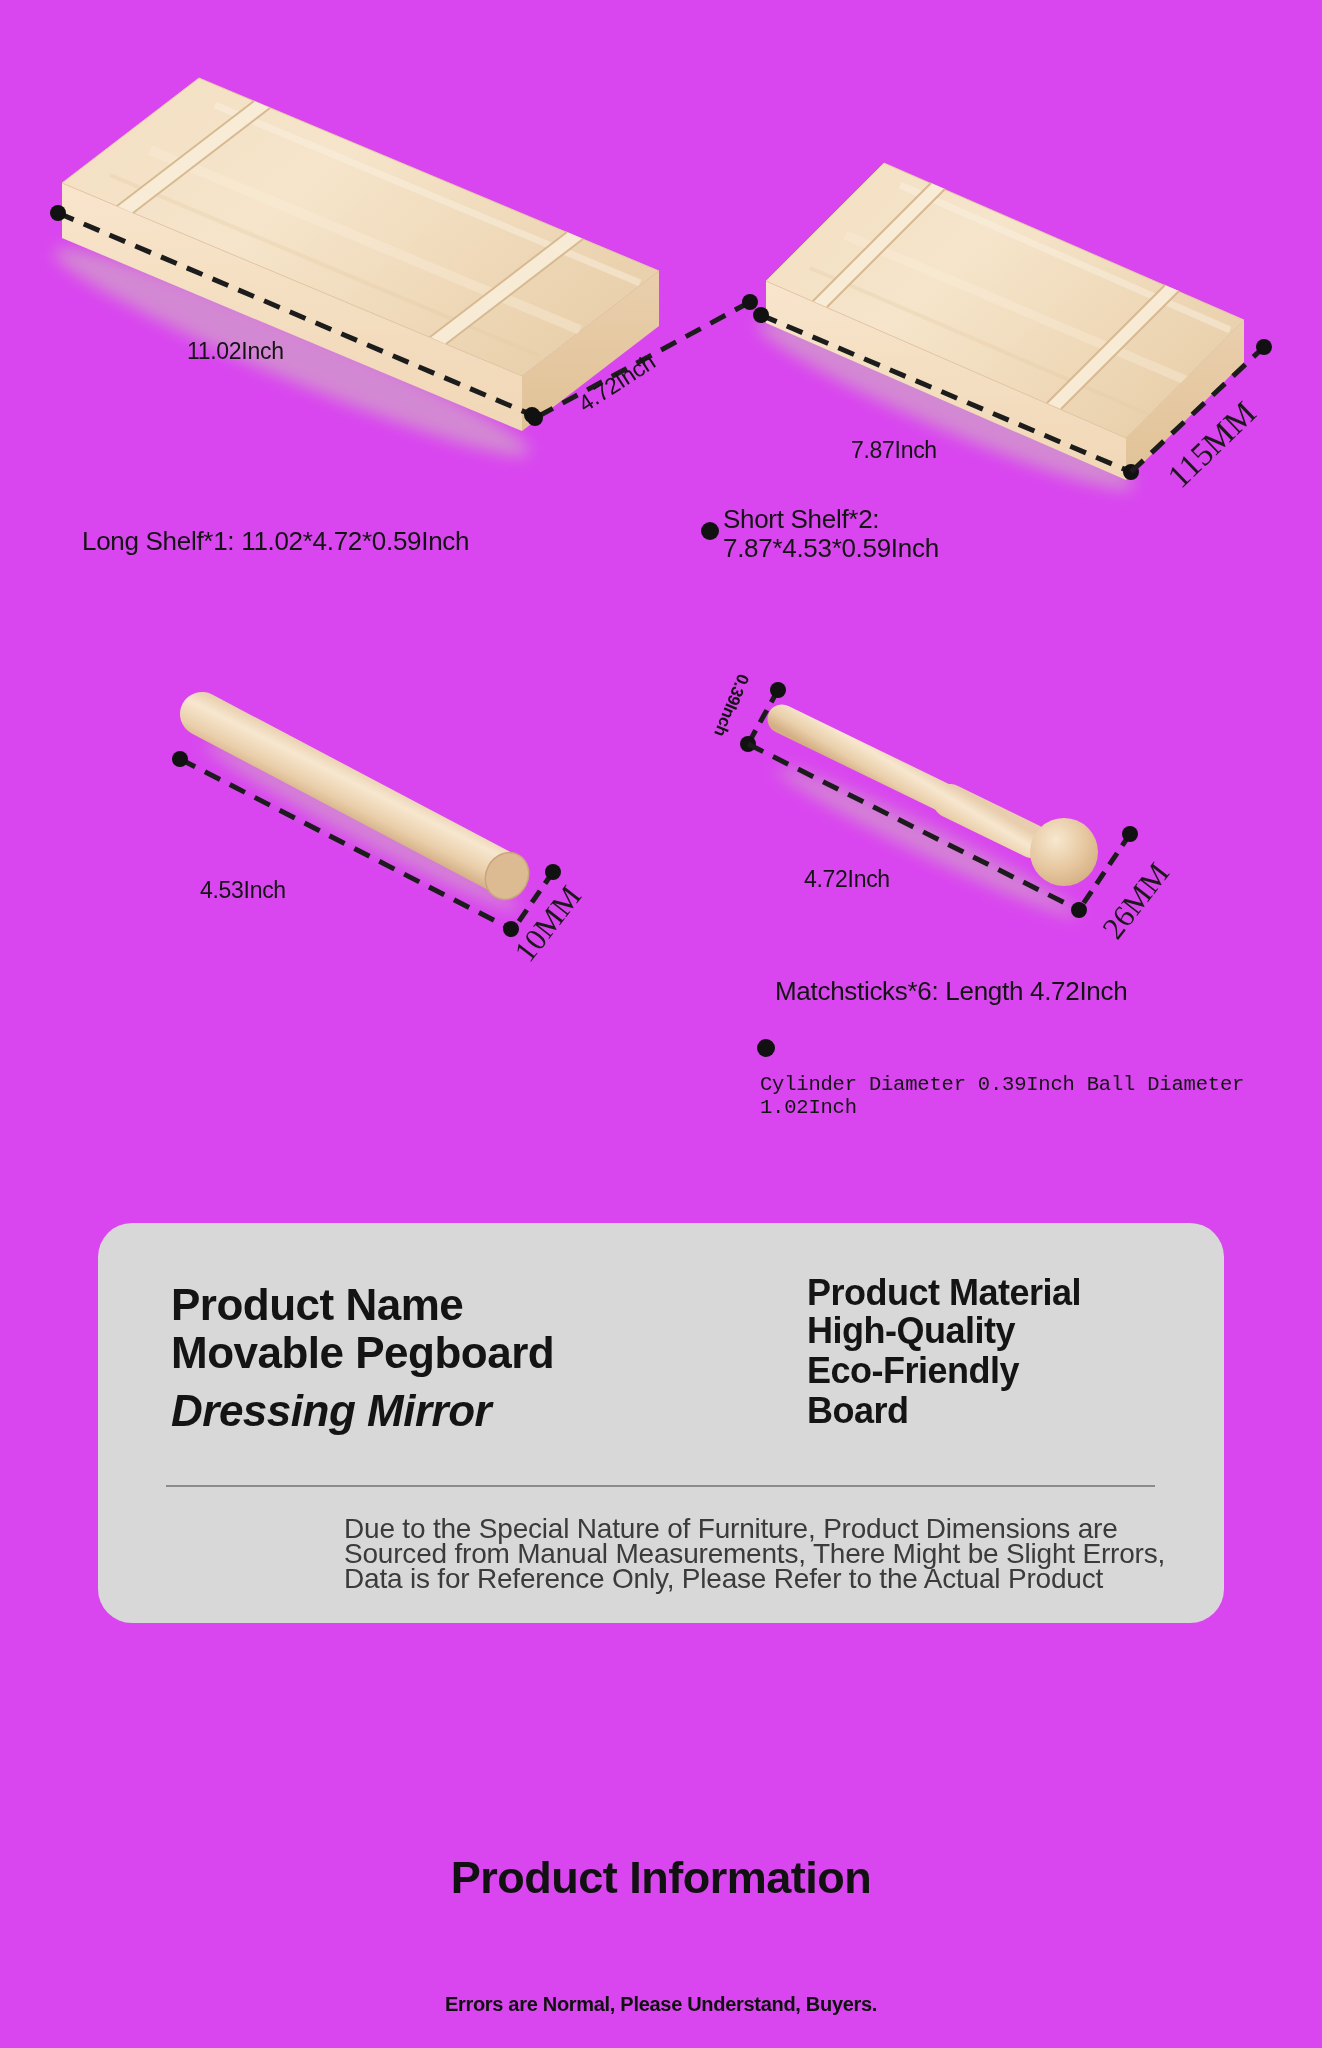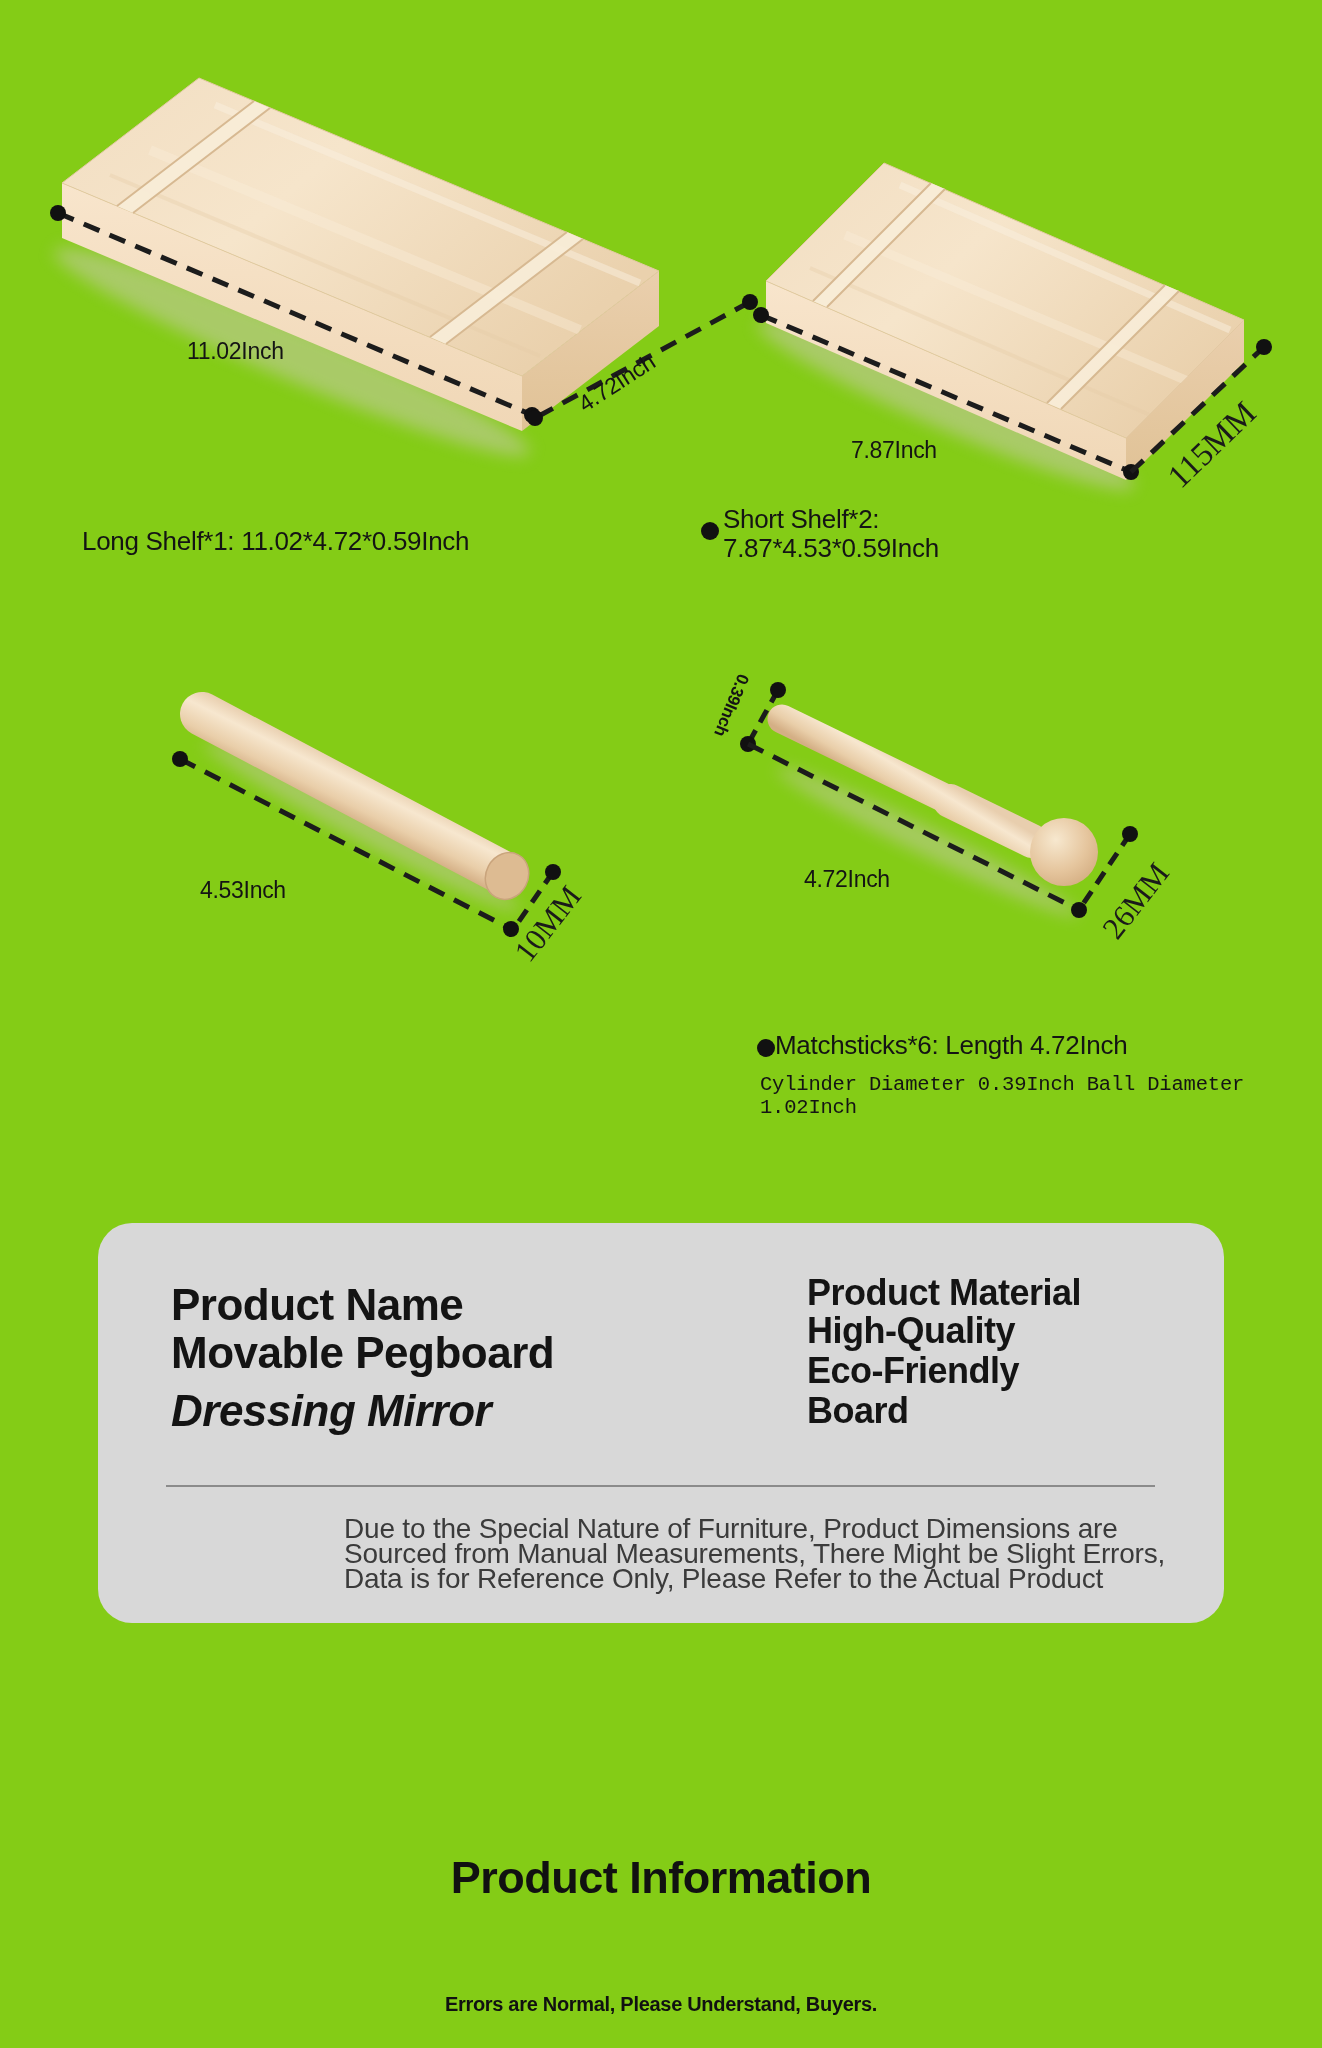--- a/index.html
+++ b/index.html
@@ -1,19 +1,19 @@
 <!DOCTYPE html>
 <html><head>
 <meta charset="utf-8">
 <style>
   html,body{margin:0;padding:0;background:#c9c6bb;}
   .page{
     position:relative;
     width:1322px;height:2048px;
-    background:#84cc16;
+    background:#d946ef;
     overflow:hidden;
     font-family:"Liberation Sans",sans-serif;
     color:#161616;
     margin:0 auto;
   }
   svg.art{position:absolute;left:0;top:0;width:1322px;height:2048px;pointer-events:none;}
 
   .dim-label{
     position:absolute;
     font-size:23px;font-weight:500;letter-spacing:-0.3px;color:#141414;
@@ -205,21 +205,21 @@
   <div class="caption" style="left:82px;top:527px;">Long Shelf*1: 11.02*4.72*0.59Inch</div>
 
   <div class="bullet" style="left:710px;top:531px;"></div>
   <div class="caption" style="left:723px;top:505px;">
     <span class="cap-line">Short Shelf*2:</span>
     <span class="cap-line">7.87*4.53*0.59Inch</span>
   </div>
 
 
   <div class="bullet" style="left:766px;top:1048px;"></div>
-  <div class="caption" style="left:775px;top:1031px;">Matchsticks*6: Length 4.72Inch</div>
+  <div class="caption" style="left:775px;top:977px;">Matchsticks*6: Length 4.72Inch</div>
   <div class="subcaption" style="left:760px;top:1073px;font-family:Liberation Mono, monospace;">
     <span class="cap-line">Cylinder Diameter 0.39Inch Ball Diameter</span>
     <span class="cap-line">1.02Inch</span>
   </div>
 
   <div class="panel"></div>
 
   <div class="panel-heading-line name-line" style="top:1280px;">Product Name</div>
   <div class="panel-heading-line name-line" style="top:1328px;">Movable Pegboard</div>
   <div class="panel-heading-line name-line" style="top:1386px;font-style:italic;">Dressing Mirror</div>

